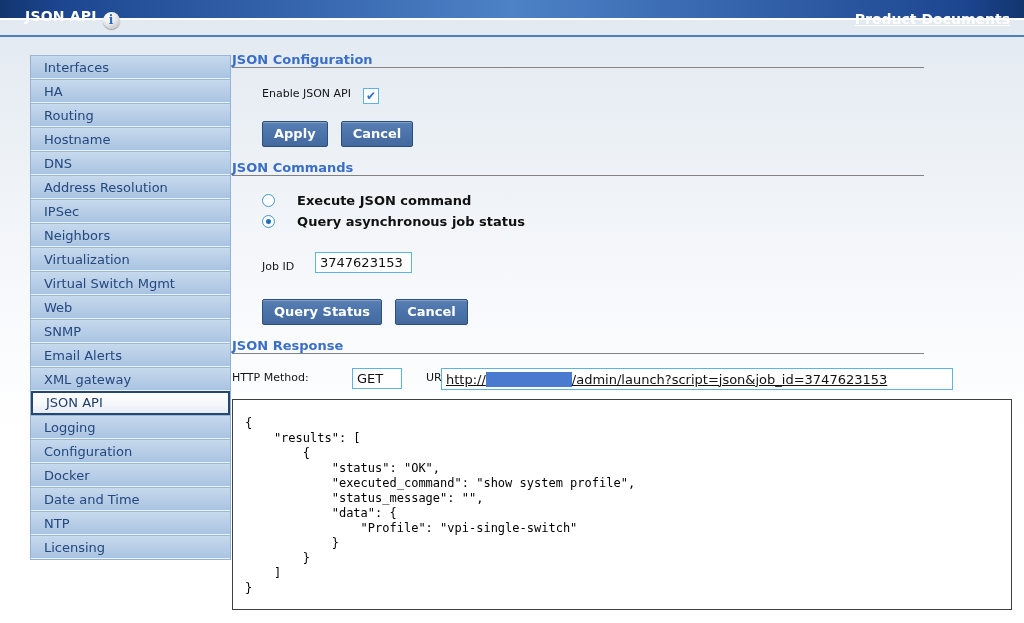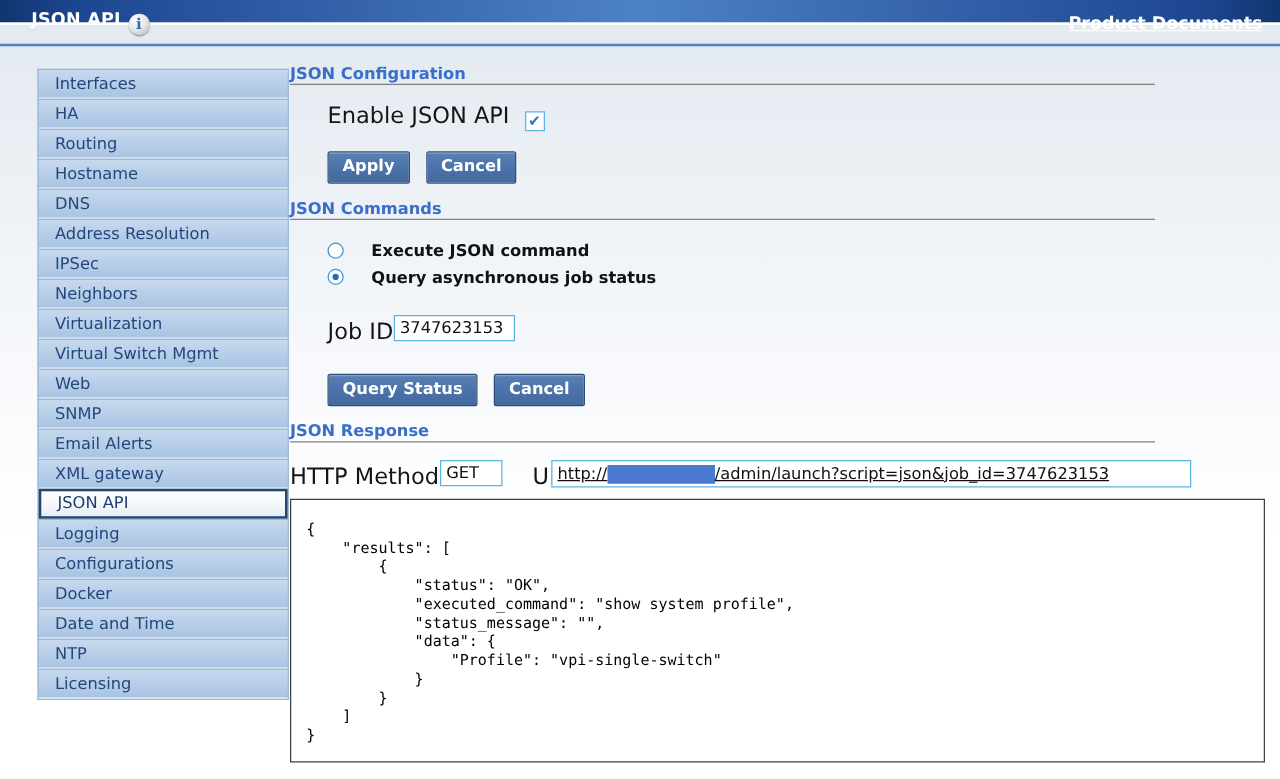--- a/index.html
+++ b/index.html
@@ -44,21 +44,21 @@
   }
   .side-item:first-child { border-top:1px solid #9ab6d8; }
   .side-item.selected {
     background:linear-gradient(180deg,#ffffff 0%,#f4f7fb 55%,#e6edf5 100%);
     border:2px solid #24466f; line-height:19px; color:#1c3c6e;
   }
   
   #main { position:absolute; left:232px; top:42px; width:792px; }
   .sec-title { position:absolute; left:0; color:#3a6fc8; font-size:13px; font-weight:bold; }
   .sec-rule { position:absolute; left:0; width:692px; border-top:1px solid #828282; height:0; }
-  .plain-label { font-size:18px; color:#151515; }
+  .plain-label { font-size:11px; color:#151515; }
   .bold-label  { font-size:13px; font-weight:bold; color:#111111; }
   .btn {
     display:inline-block; background:linear-gradient(180deg,#5a80b4 0%,#4c74ab 45%,#44699e 100%);
     border:1px solid #2c4f7c; color:#ffffff; font-family:inherit;
     font-size:13px; font-weight:bold; padding:4px 11px 5px 11px; margin-right:8px;
     border-radius:2px; cursor:pointer; box-shadow:inset 0 1px 0 rgba(255,255,255,0.25);
   }
   .txt-input {
     font-family:inherit; font-size:13px; color:#111; border:1px solid #5bb4e5;
     height:21px; padding:1px 4px; background:#ffffff;
@@ -115,21 +115,21 @@
     <div class="side-item">IPSec</div>
     <div class="side-item">Neighbors</div>
     <div class="side-item">Virtualization</div>
     <div class="side-item">Virtual Switch Mgmt</div>
     <div class="side-item">Web</div>
     <div class="side-item">SNMP</div>
     <div class="side-item">Email Alerts</div>
     <div class="side-item">XML gateway</div>
     <div class="side-item selected">JSON API</div>
     <div class="side-item">Logging</div>
-    <div class="side-item">Configurations</div>
+    <div class="side-item">Configuration</div>
     <div class="side-item">Docker</div>
     <div class="side-item">Date and Time</div>
     <div class="side-item">NTP</div>
     <div class="side-item">Licensing</div>
   </div>
 
   <div id="main">
 
     <div class="sec-title" style="top:10px;">JSON Configuration</div>
     <div class="sec-rule" style="top:25px;"></div>

